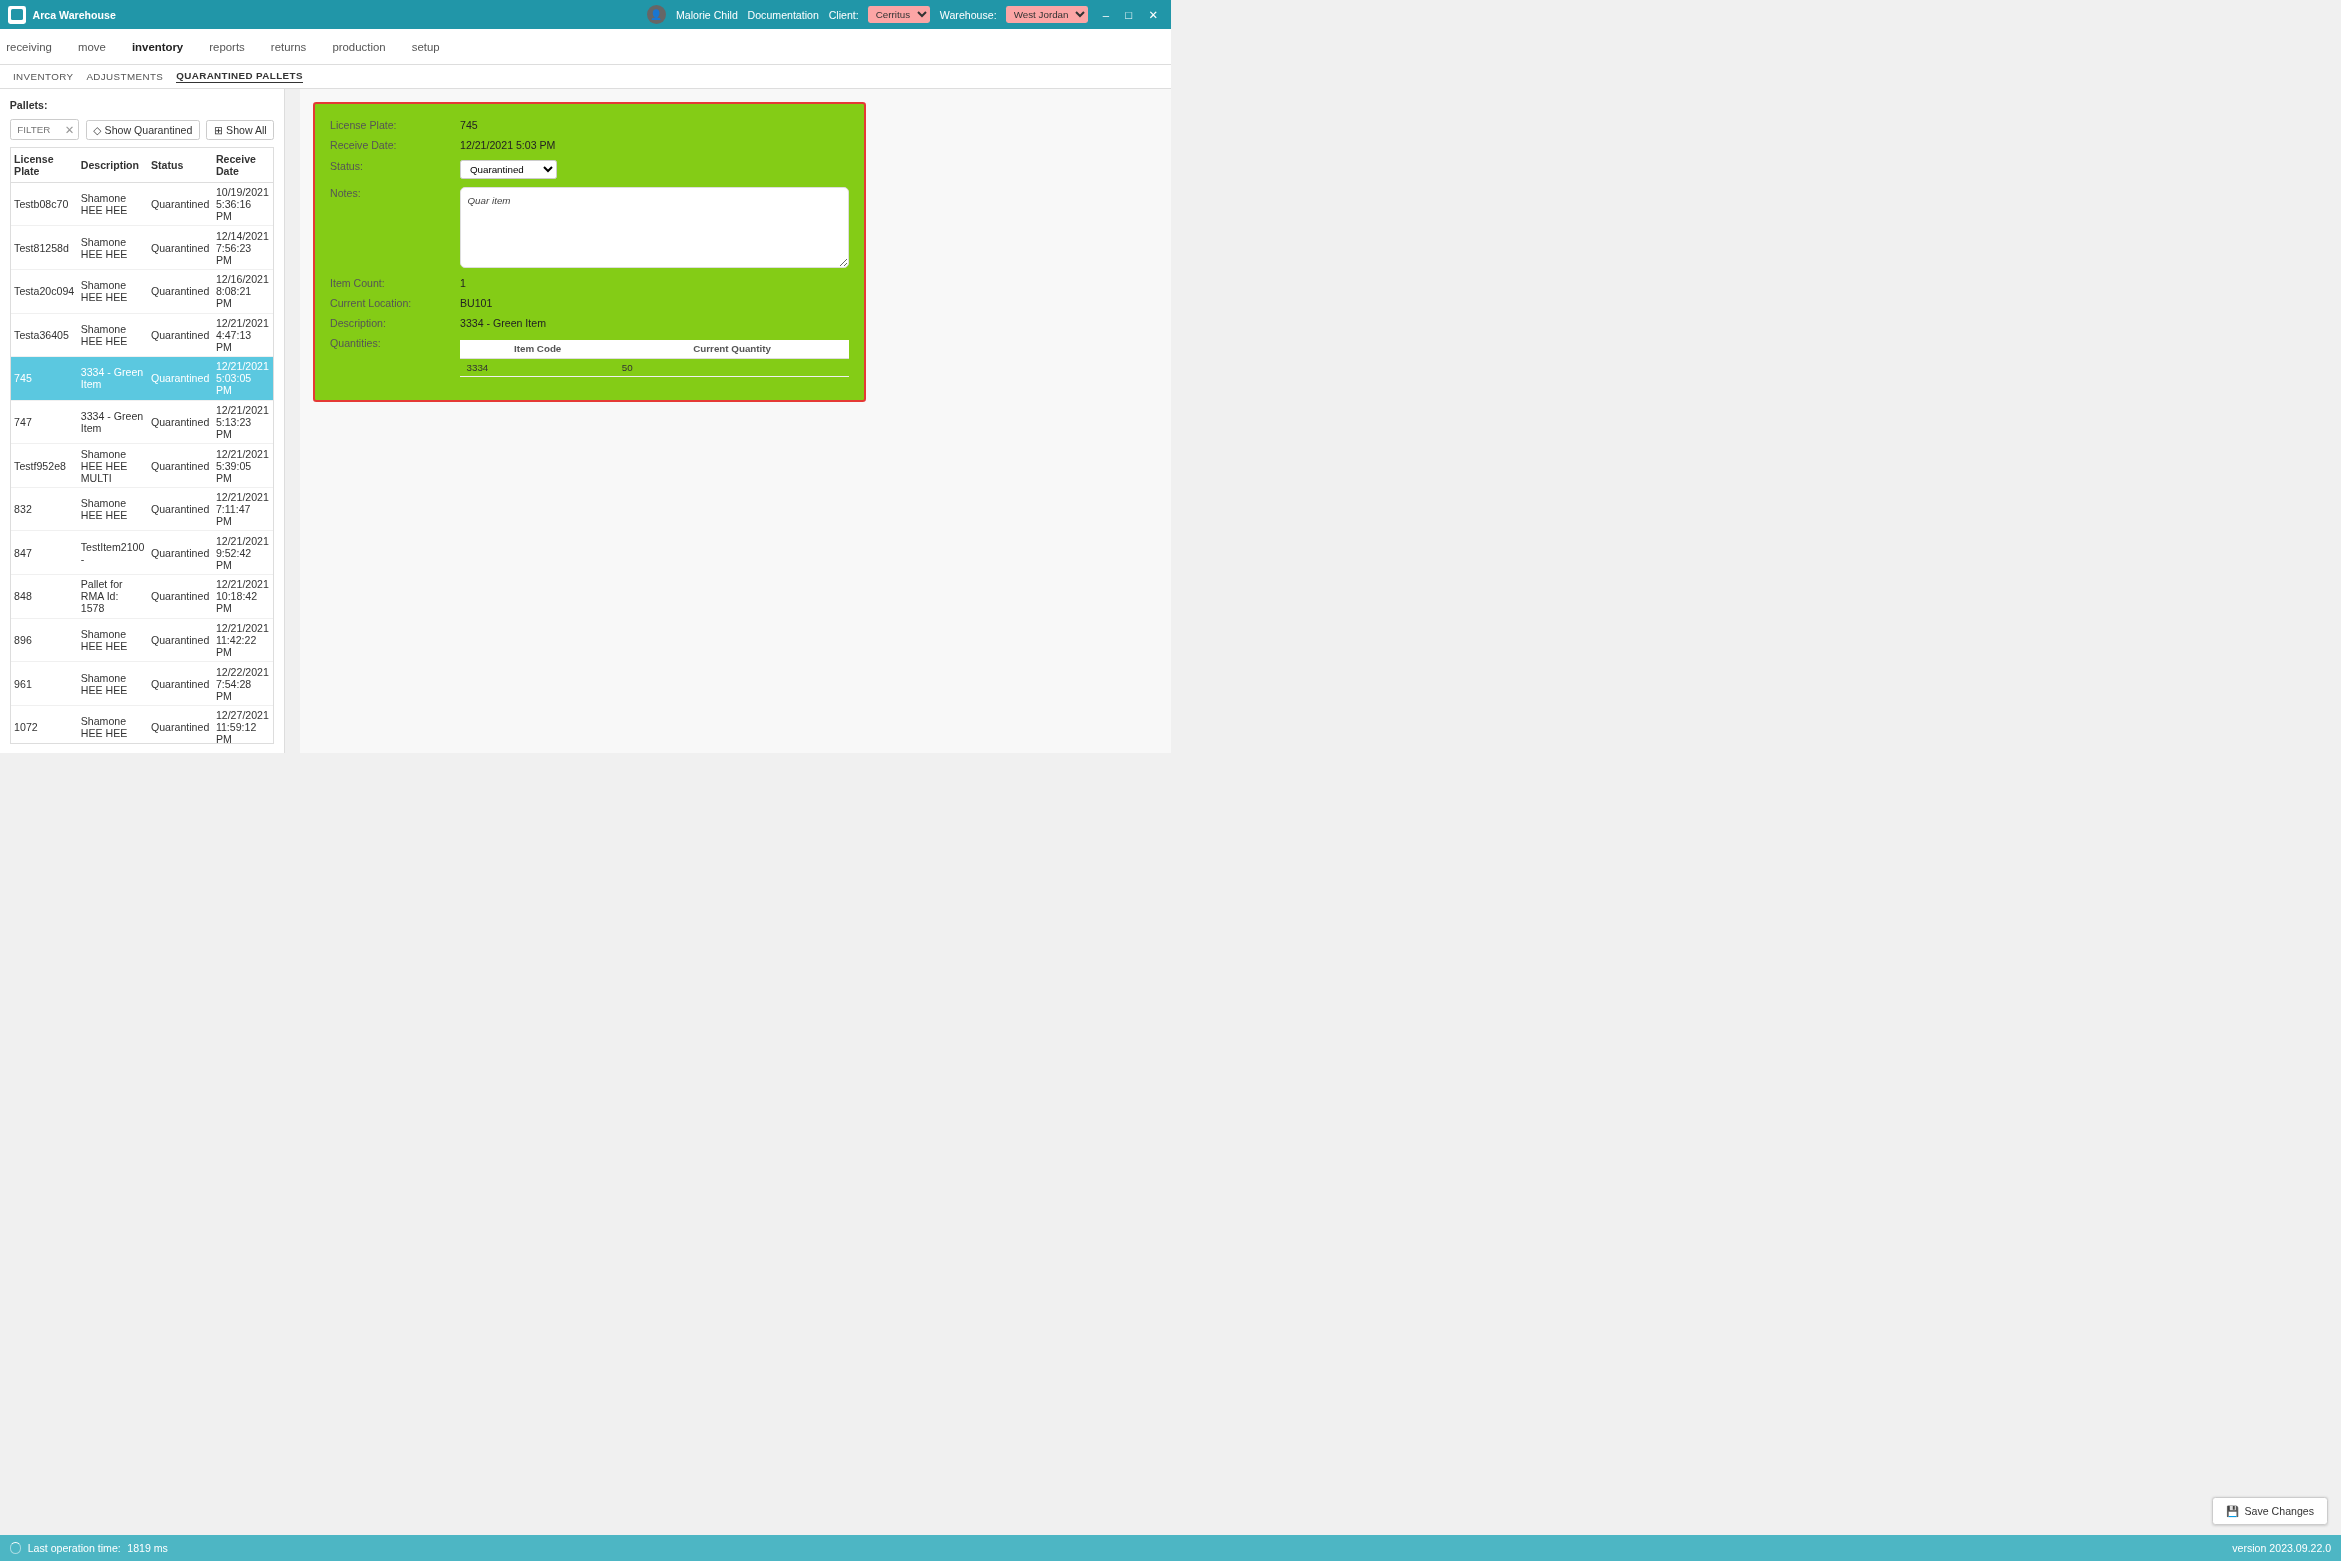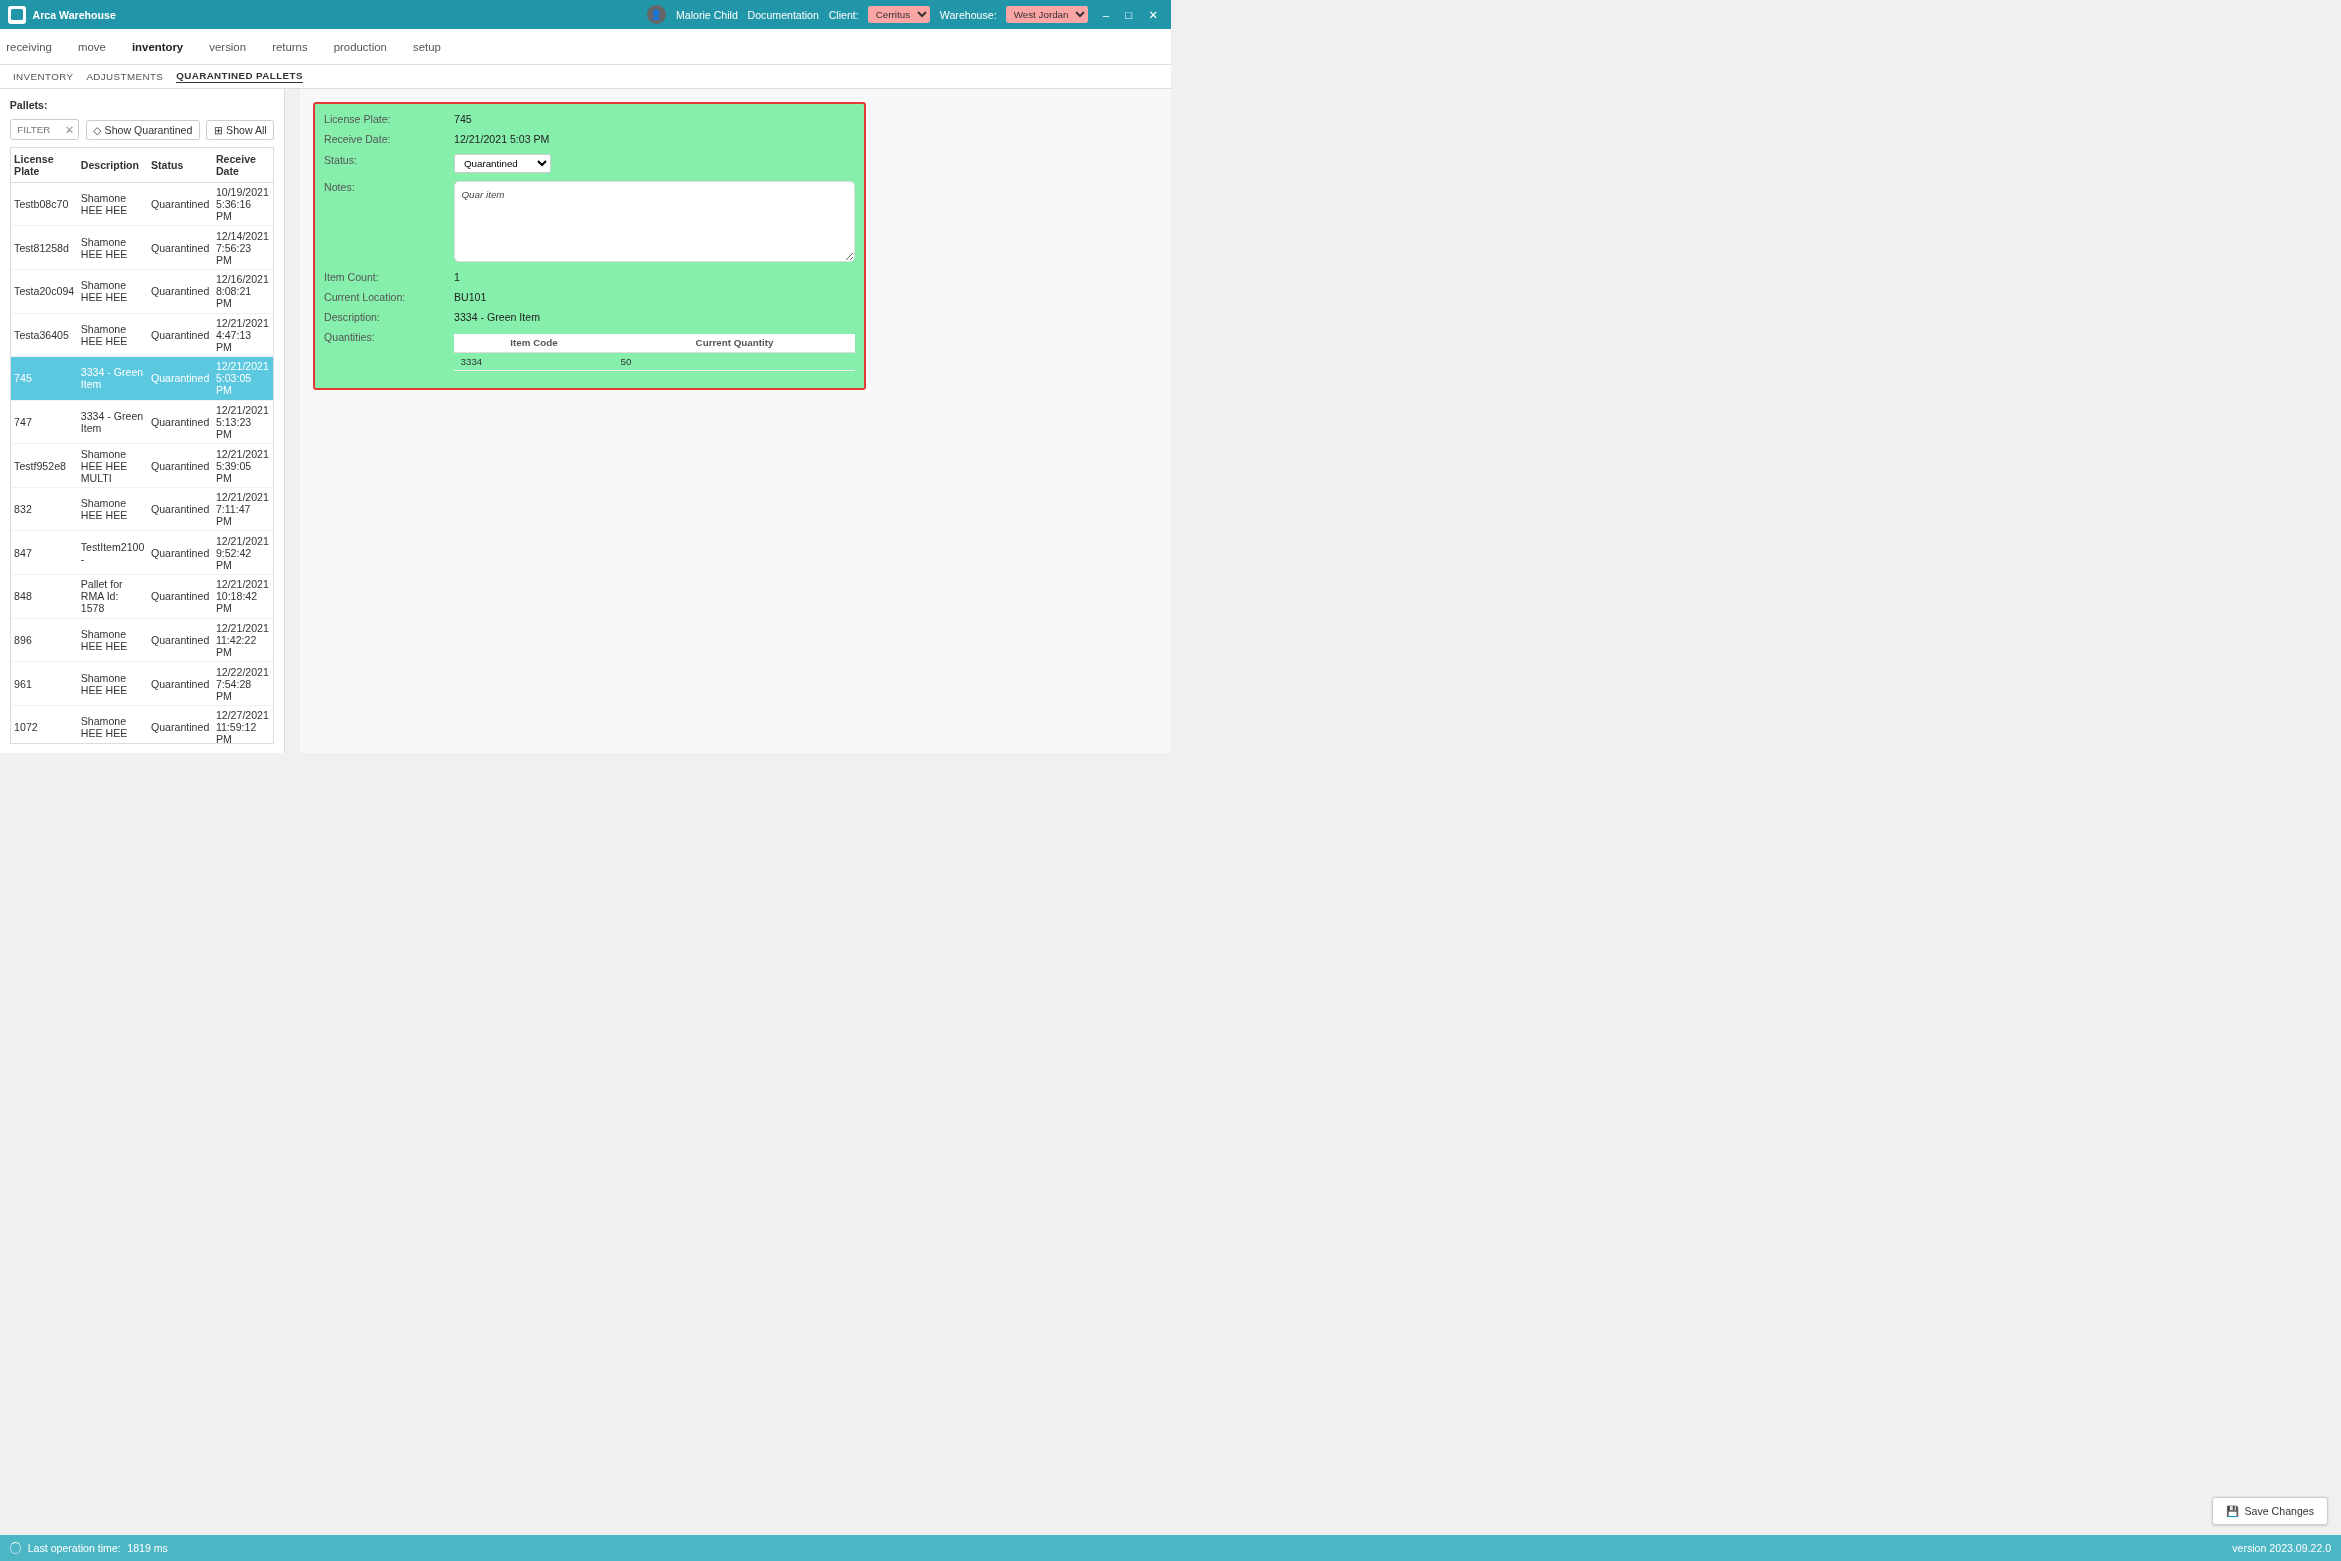--- a/index.html
+++ b/index.html
@@ -78,24 +78,24 @@
     tr.selected td { font-weight: normal; }
 
     
     .right-panel {
       flex: 1;
       padding: 13px;
       background: #f8f8f8;
       overflow-y: auto;
     }
     .detail-card {
-      background: #86efac;
+      background: #84cc16;
       border: 2.4px solid #e53935;
       border-radius: 3.3px;
-      padding: 9px;
+      padding: 15px;
       max-width: 553px;
     }
     .detail-row { display: flex; margin-bottom: 8.1px; align-items: flex-start; }
     .detail-label { width: 130px; color: #555; font-size: 10.6px; flex-shrink: 0; }
     .detail-value { color: #222; font-size: 10.6px; font-weight: normal; }
     .detail-select { border: 0.8px solid #ccc; border-radius: 2.4px; padding: 2.4px 16.3px 2.4px 4.9px; font-size: 9.8px; background: white; appearance: auto; }
     .notes-area { border: 0.8px solid #ddd; border-radius: 5px; padding: 6.5px; width: 100%; min-height: 81px; resize: vertical; font-size: 9.8px; color: #444; font-style: italic; }
     .quantities-table { width: 100%; border-collapse: collapse; margin-top: 3.3px; }
     .quantities-table th { border-bottom: 0.8px solid #ddd; padding: 3.3px 6.5px; text-align: center; font-size: 9.8px; color: #555; }
     .quantities-table td { padding: 3.3px 6.5px; font-size: 9.8px; color: #333; border-bottom: 0.8px solid #f0f0f0; }
@@ -159,21 +159,21 @@
       <span class="titlebar-btn">□</span>
       <span class="titlebar-btn">✕</span>
     </div>
   </div>
 </div>
 
 <div class="nav">
   <a class="nav-item">receiving</a>
   <a class="nav-item">move</a>
   <a class="nav-item active">inventory</a>
-  <a class="nav-item">version</a>
+  <a class="nav-item">reports</a>
   <a class="nav-item">returns</a>
   <a class="nav-item">production</a>
   <a class="nav-item">setup</a>
 </div>
 
 <div class="breadcrumb">
   <span class="breadcrumb-item">INVENTORY</span>
   <span class="breadcrumb-item">ADJUSTMENTS</span>
   <span class="breadcrumb-item active">QUARANTINED PALLETS</span>
 </div>

